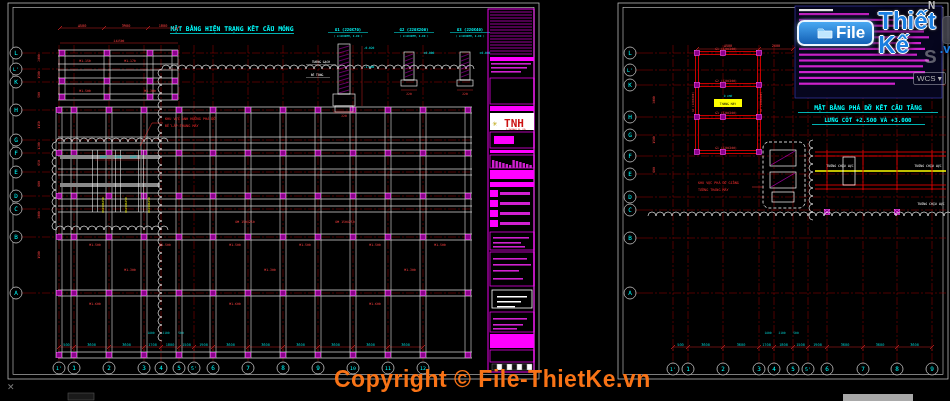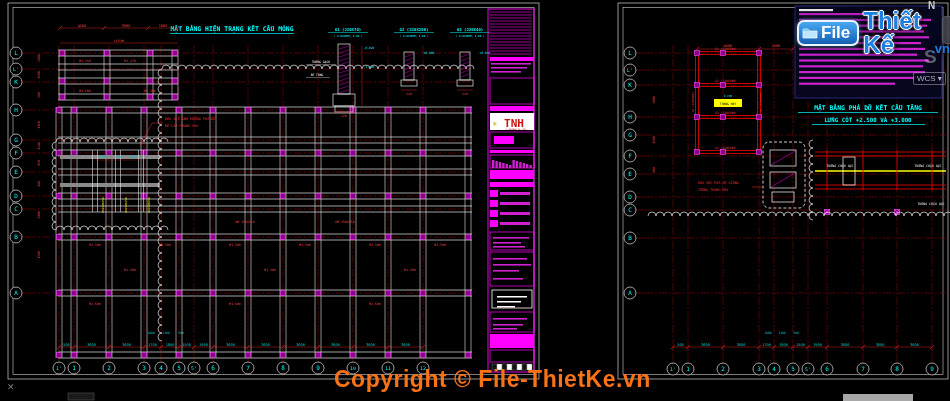--- a/index.html
+++ b/index.html
@@ -11,21 +11,21 @@
   .vc-top{position:absolute;left:942px;top:16px;width:34px;height:26px;background:rgba(70,70,80,.88);
           border:1px solid #5a5a66;border-radius:4px;color:#c9c9c9;font-size:9px;
           display:flex;align-items:center;justify-content:center;z-index:5;cursor:pointer;}
   .vc-s{position:absolute;left:924px;top:46px;color:rgba(205,205,205,.45);font-size:19px;font-weight:bold;z-index:5;}
   .vc-wcs{position:absolute;left:913px;top:72px;border:1px solid rgba(170,170,180,.55);color:#b5b5b5;
           font-size:8px;padding:1px 3px;border-radius:2px;z-index:5;display:flex;gap:2px;align-items:center;cursor:pointer;}
   
   .logo{position:absolute;left:797px;top:9px;display:flex;align-items:center;gap:4px;z-index:6;
         filter:drop-shadow(0 0 4px rgba(0,0,0,.9));}
   .lf{display:flex;align-items:center;gap:3px;background:linear-gradient(#49a8f2,#1360b5);
-      border:2px solid #eaf5ff;border-radius:7px;padding:2px 7px 3px 3px;box-shadow:0 0 5px rgba(120,200,255,.6);}
+      border:2px solid #eaf5ff;border-radius:7px;padding:2px 7px 3px 18px;box-shadow:0 0 5px rgba(120,200,255,.6);}
   .lf .ftxt{color:#fff;font-weight:bold;font-size:17px;line-height:1;}
   .lb{color:#1b7fe0;font-weight:bold;font-size:24px;line-height:1;
       text-shadow:-1px 0 #fff,1px 0 #fff,0 -1px #fff,0 1px #fff,0 0 3px #fff;}
   .lt{color:#1b7fe0;font-weight:bold;font-size:13px;align-self:flex-end;margin-bottom:1px;
       text-shadow:0 0 2px #003;text-align:right;}
   .copyright{position:absolute;left:334px;top:366px;color:#f97316;font-size:23px;font-weight:bold;
              letter-spacing:.5px;z-index:7;white-space:nowrap;}
   .xmark{position:absolute;left:7px;top:382px;color:#7c7c7c;font-size:9px;z-index:4;}
 </style>
 </head>

